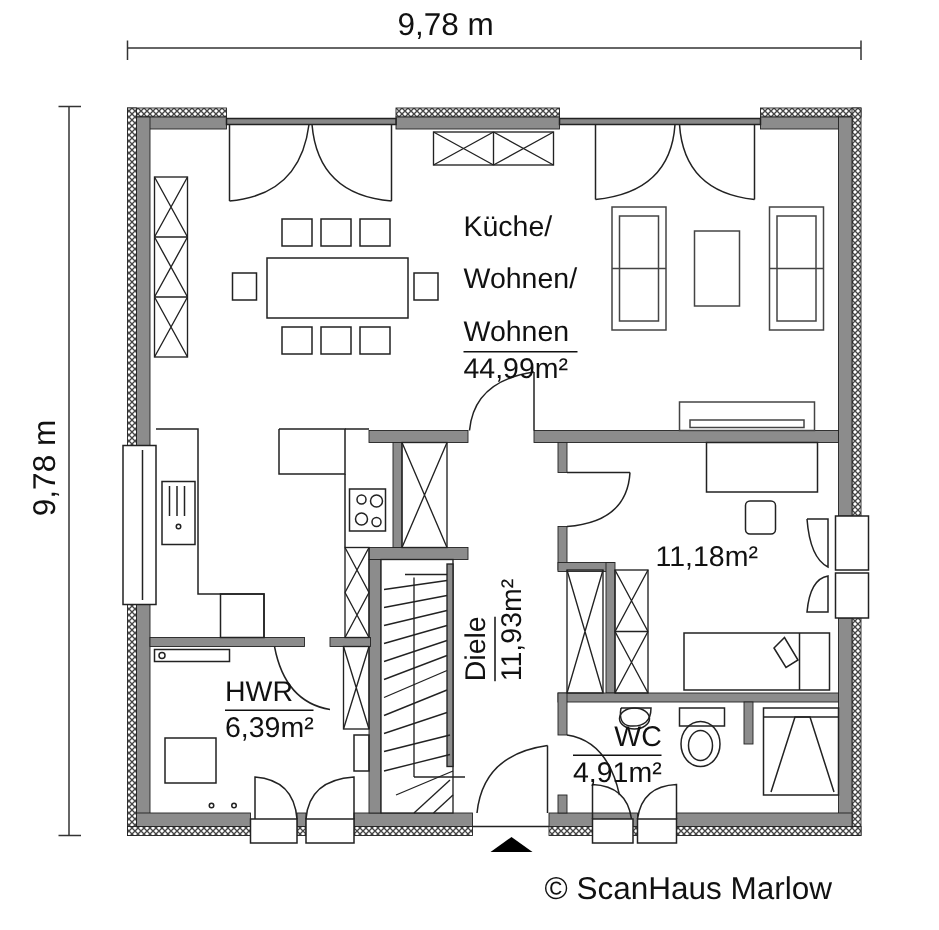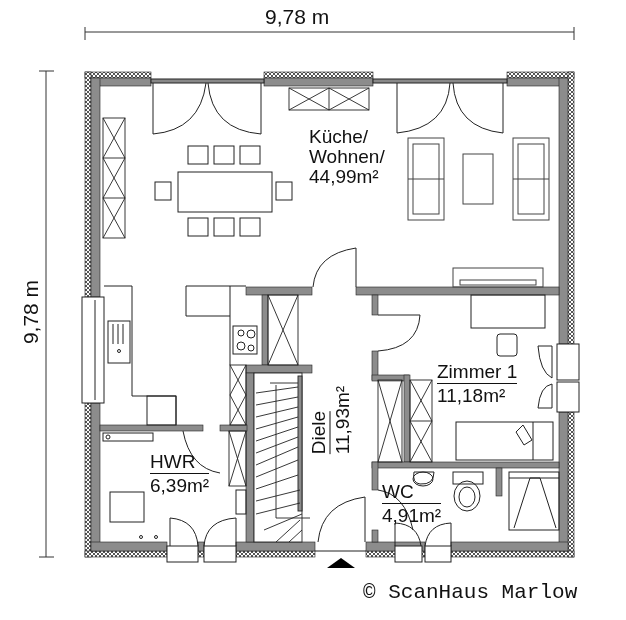--- a/index.html
+++ b/index.html
@@ -5,27 +5,27 @@
   html,body{margin:0;padding:0;background:#ffffff;}
   body{width:626px;height:620px;position:relative;overflow:hidden;font-family:"Liberation Sans",sans-serif;}
   svg{position:absolute;left:0;top:0;}
   .lbl{position:absolute;font-family:"Liberation Sans",sans-serif;color:#111;line-height:1;white-space:nowrap;}
   .dim-top{left:265px;top:6px;font-size:21px;}
   .dim-left{left:14px;top:312px;font-size:21px;transform:translate(-50%,-50%) rotate(-90deg);transform-origin:center;left:30px;}
   .room{font-size:19px;text-align:left;}
   .room .name{display:block;border-bottom:1.5px solid #111;padding-bottom:2px;margin-bottom:2px;}
   .room .area{display:block;}
   .kueche{left:309px;top:127px;line-height:1.05;}
-  .kueche .l{display:block;}
+  .kueche .l{display:block;margin-top:15px;}
   .hwr{left:150px;top:452px;}
   .zimmer{left:437px;top:362px;}
-  .wc{left:382px;top:482px;}
+  .wc{left:382px;top:482px;text-align:right;}
   .diele{left:330px;top:420px;transform:translate(-50%,-50%) rotate(-90deg);}
   .diele .name{display:inline-block;border-bottom:1.5px solid #111;}
-  .copyright{left:363px;top:582px;font-family:Liberation Mono, monospace;font-size:21px;color:#111;}
+  .copyright{left:363px;top:582px;font-family:Liberation Sans, sans-serif;font-size:21px;color:#111;}
 </style>
 </head>
 <body>
 
 <svg width="626" height="620" viewBox="0 0 626 620">
   <defs>
     <pattern id="hatch" width="4" height="4" patternUnits="userSpaceOnUse">
       <rect width="4" height="4" fill="#ffffff"></rect>
       <path d="M0,0 L4,4 M4,0 L0,4" stroke="#444" stroke-width="0.9"></path>
     </pattern>
@@ -273,25 +273,25 @@
 
   <polygon points="327,568 341,558 355,568" fill="#000"></polygon>
 </svg>
 
 <div class="lbl dim-top">9,78 m</div>
 <div class="lbl dim-left">9,78 m</div>
 
 <div class="lbl room kueche">
   <span class="l">Küche/</span>
   <span class="l">Wohnen/</span>
+  <span class="l name">Wohnen</span>
   <span class="area">44,99m²</span>
 </div>
 
 <div class="lbl room zimmer">
-  <span class="name">Zimmer 1</span>
   <span class="area">11,18m²</span>
 </div>
 
 <div class="lbl room hwr">
   <span class="name">HWR</span>
   <span class="area">6,39m²</span>
 </div>
 
 <div class="lbl room wc">
   <span class="name">WC</span>

